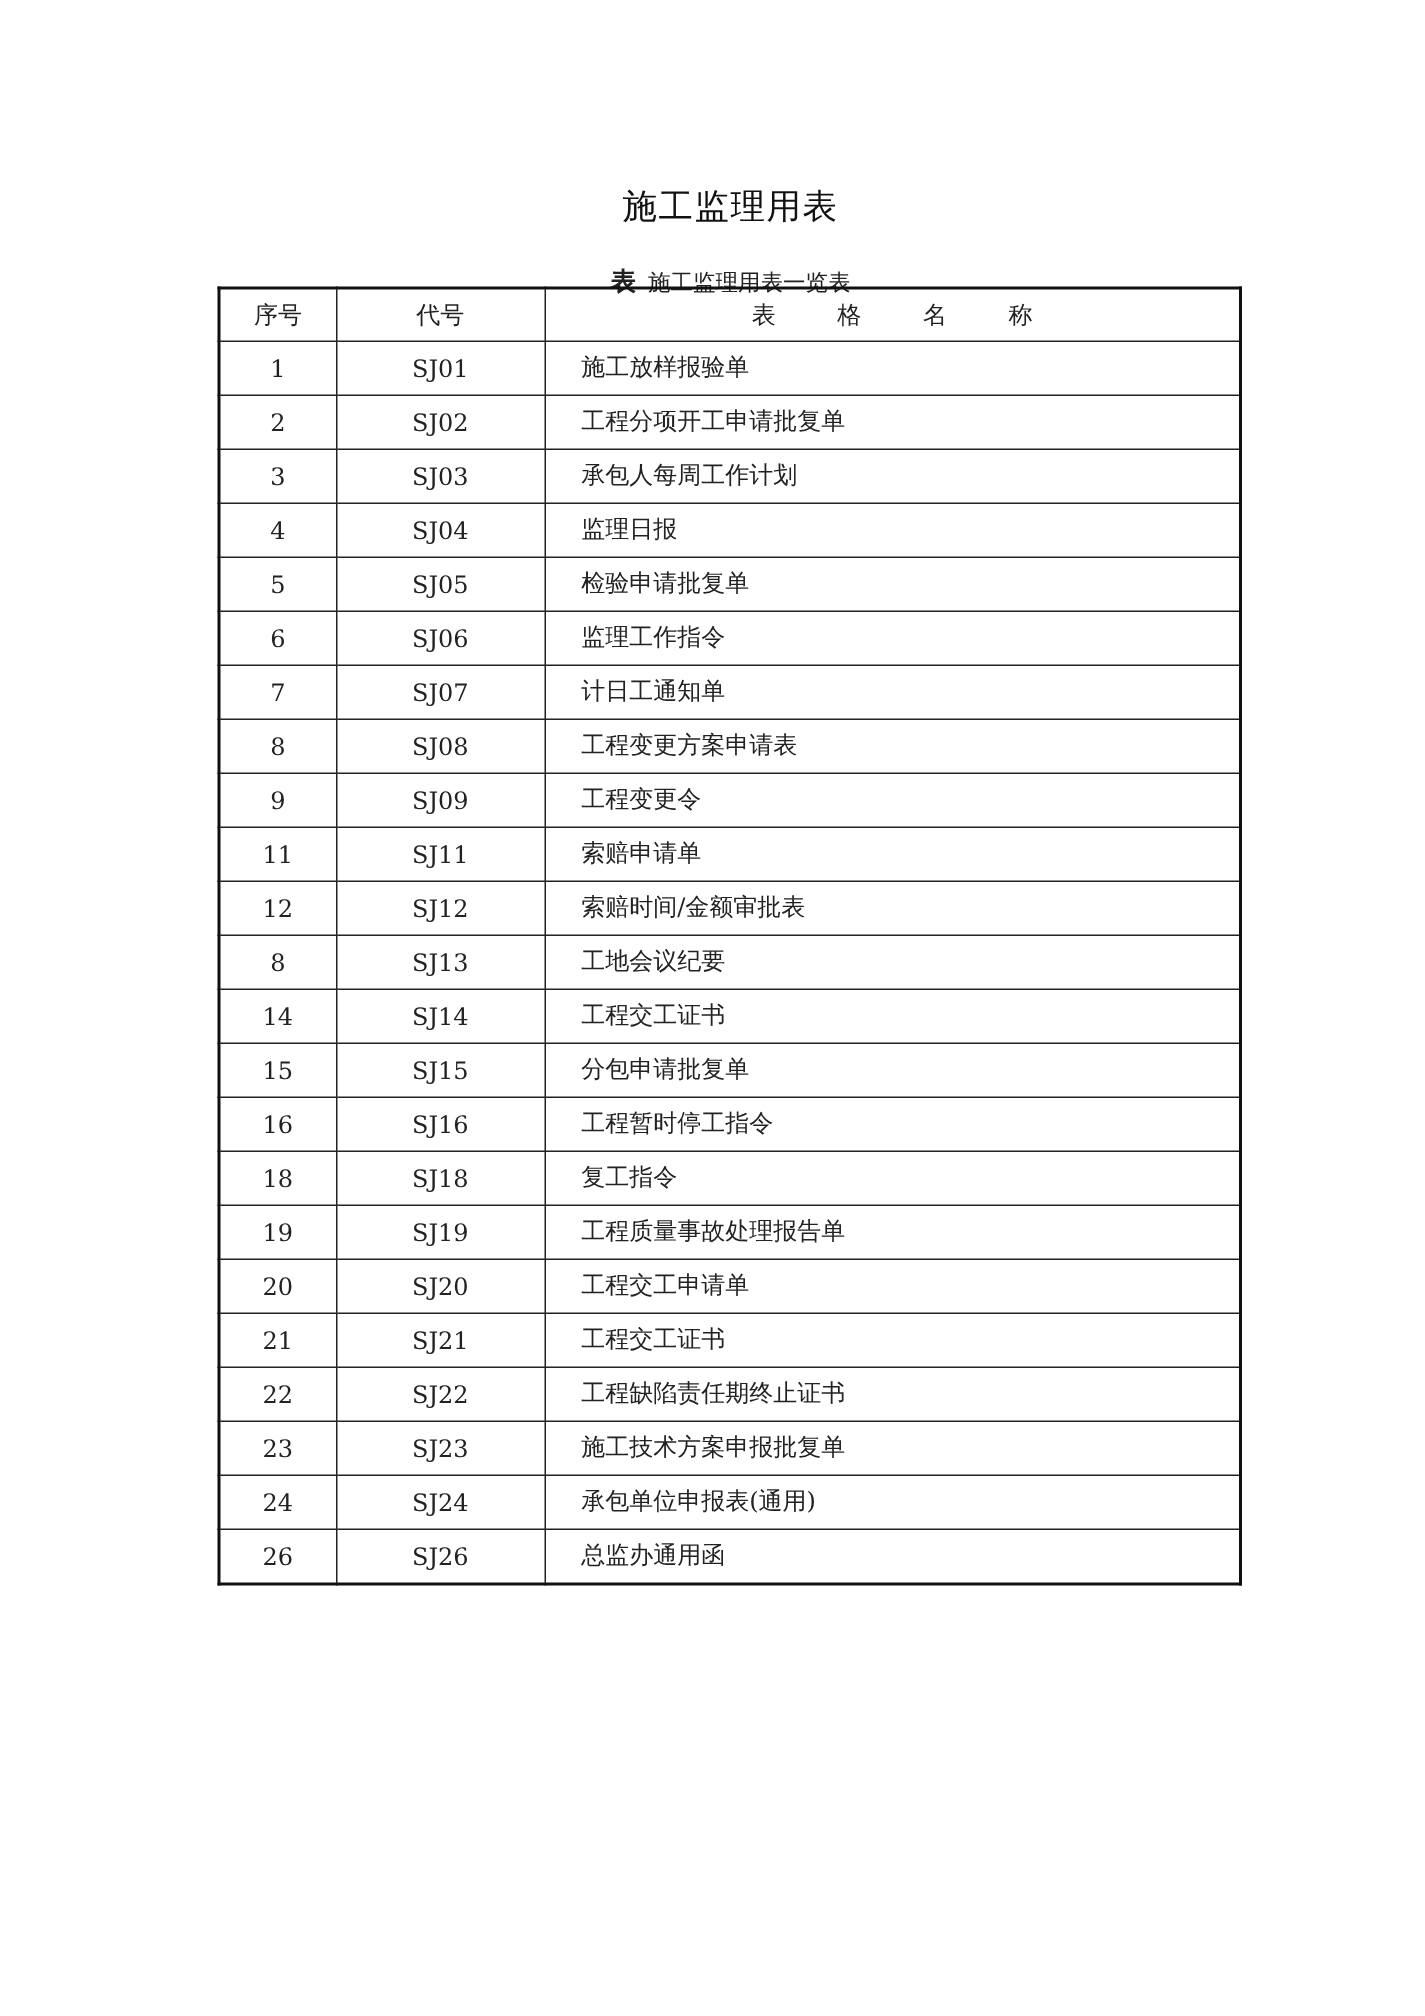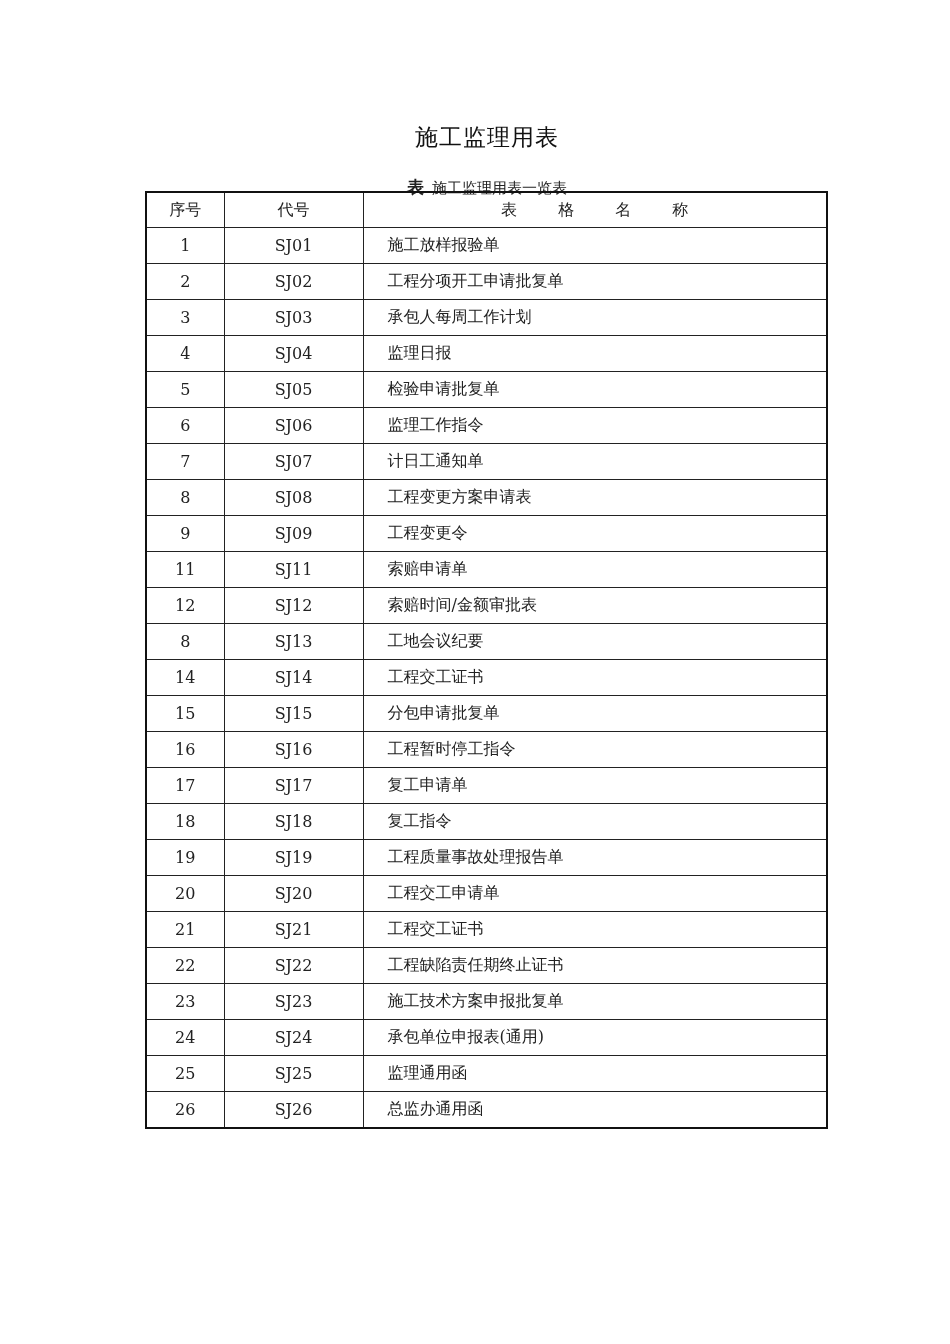--- a/index.html
+++ b/index.html
@@ -174,25 +174,20 @@
         <td class="c-no">15</td>
         <td class="c-code">SJ15</td>
         <td class="c-name">分包申请批复单</td>
       </tr>
       <tr>
         <td class="c-no">16</td>
         <td class="c-code">SJ16</td>
         <td class="c-name">工程暂时停工指令</td>
       </tr>
       <tr>
-        <td class="c-no">17</td>
-        <td class="c-code">SJ17</td>
-        <td class="c-name">复工申请单</td>
-      </tr>
-      <tr>
         <td class="c-no">18</td>
         <td class="c-code">SJ18</td>
         <td class="c-name">复工指令</td>
       </tr>
       <tr>
         <td class="c-no">19</td>
         <td class="c-code">SJ19</td>
         <td class="c-name">工程质量事故处理报告单</td>
       </tr>
       <tr>
@@ -214,23 +209,18 @@
         <td class="c-no">23</td>
         <td class="c-code">SJ23</td>
         <td class="c-name">施工技术方案申报批复单</td>
       </tr>
       <tr>
         <td class="c-no">24</td>
         <td class="c-code">SJ24</td>
         <td class="c-name">承包单位申报表(通用)</td>
       </tr>
       <tr>
-        <td class="c-no">25</td>
-        <td class="c-code">SJ25</td>
-        <td class="c-name">监理通用函</td>
-      </tr>
-      <tr>
         <td class="c-no">26</td>
         <td class="c-code">SJ26</td>
         <td class="c-name">总监办通用函</td>
       </tr>
     </tbody>
 </table>
 
 </body></html>

